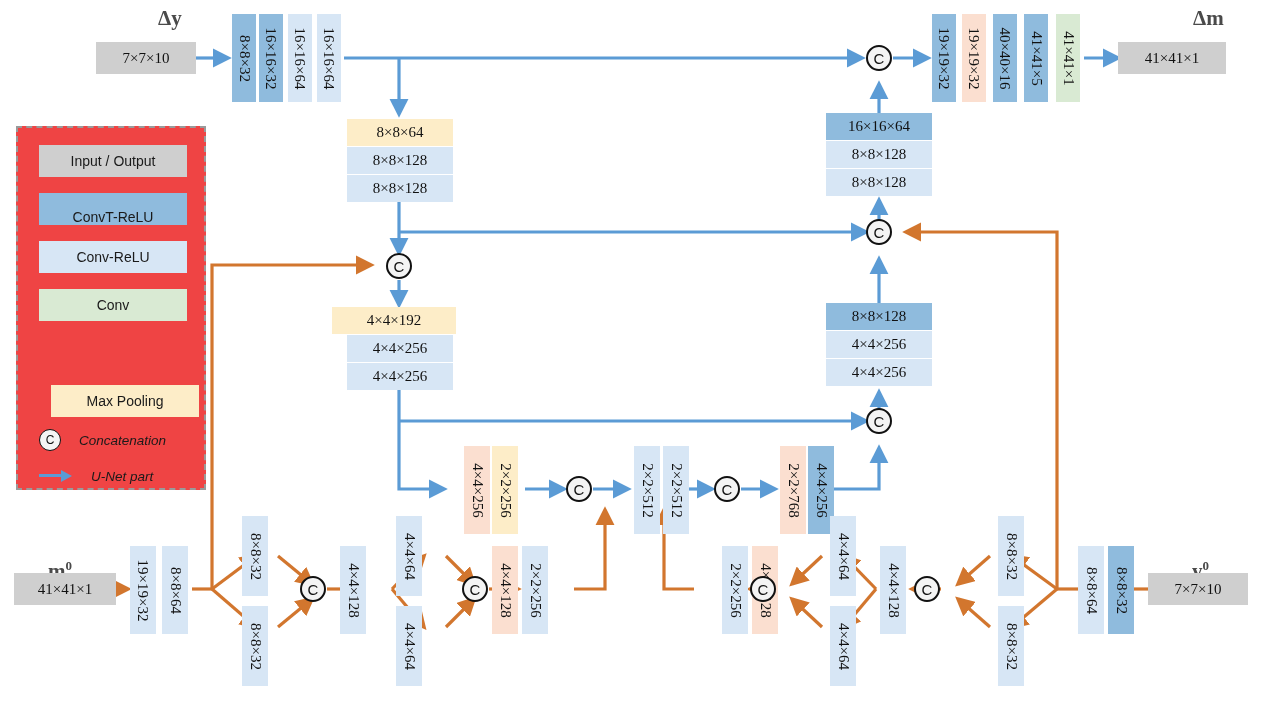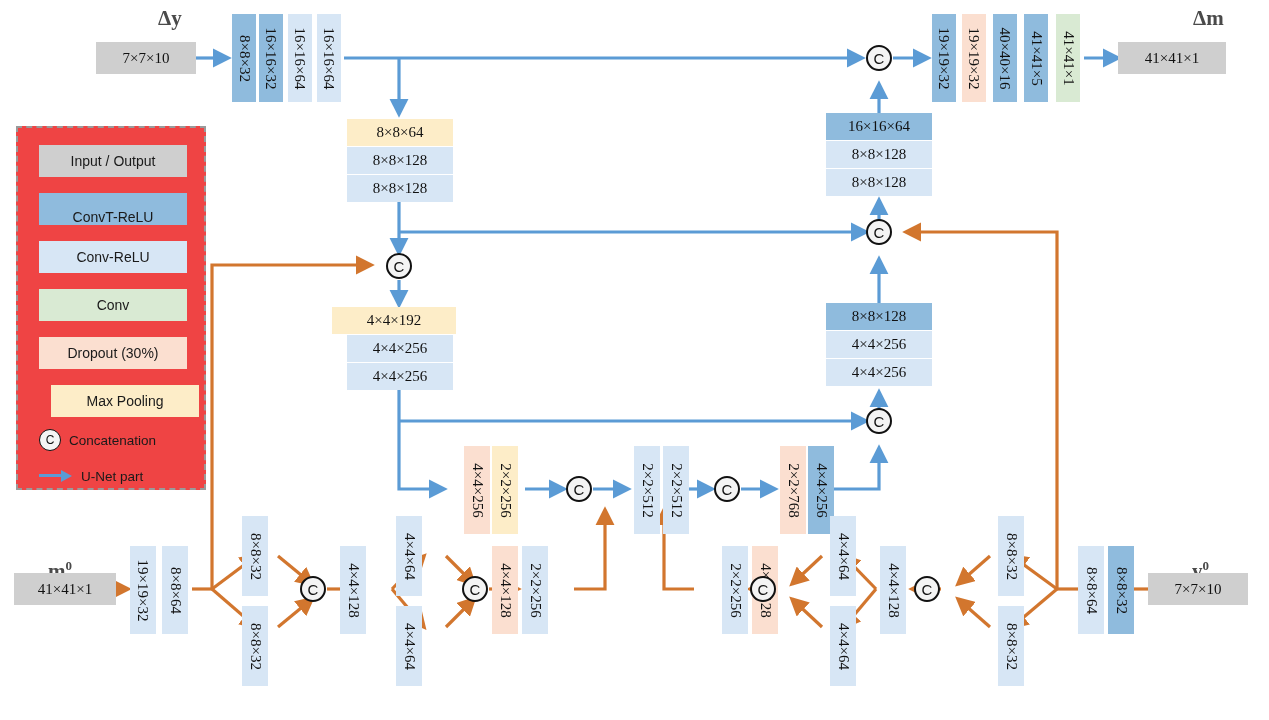--- a/index.html
+++ b/index.html
@@ -24,21 +24,21 @@
   .c-pool    {background:#fdedc8;}
 
   
   .legend{position:absolute;left:16px;top:126px;width:190px;height:364px;
           border:2px dashed #9a9a9a;box-sizing:border-box;background:#ef4444;}
   .lg-item{position:absolute;left:21px;width:148px;height:32px;display:flex;
            align-items:center;justify-content:center;font-family:"Liberation Sans",sans-serif;
            font-size:14px;color:#1a1a1a;}
   .lg-row{position:absolute;left:21px;height:26px;display:flex;align-items:center;
           font-family:"Liberation Sans",sans-serif;font-size:13.5px;color:#1a1a1a;}
-  .lg-row .txt{margin-left:8px;}
+  .lg-row .txt{margin-left:18px;font-style:italic;}
   .concat-glyph{width:20px;height:20px;border-radius:50%;border:1.8px solid #111;
         display:flex;align-items:center;justify-content:center;font-size:12px;
         font-family:"Liberation Sans",sans-serif;background:#f4f4f4;color:#111;
         flex:0 0 auto;}
   .arrow-glyph{width:34px;height:12px;position:relative;flex:0 0 auto;}
   .arrow-glyph i{position:absolute;left:0;top:4px;width:24px;height:3.4px;background:#5b9bd5;}
   .arrow-glyph b{position:absolute;left:22px;top:0;width:0;height:0;
         border-top:6px solid transparent;border-bottom:6px solid transparent;
         border-left:11px solid #5b9bd5;}
 
@@ -157,23 +157,20 @@
       </div>
     <div class="lg-item c-convt" style="top:65px;align-items:flex-end;">
         <span>ConvT-ReLU</span>
       </div>
     <div class="lg-item c-conv" style="top:113px;">
         <span>Conv-ReLU</span>
       </div>
     <div class="lg-item c-plain" style="top:161px;">
         <span>Conv</span>
       </div>
-    <div class="lg-item c-drop" style="top:209px;">
-        <span>Dropout (30%)</span>
-      </div>
     <div class="lg-item c-pool" style="top:257px;margin-left:12px;">
         <span>Max Pooling</span>
       </div>
 
     <div class="lg-row" style="top:299px;">
       <span class="concat-glyph">
           <span>C</span>
         </span>
       <span class="txt">Concatenation</span>
     </div>

